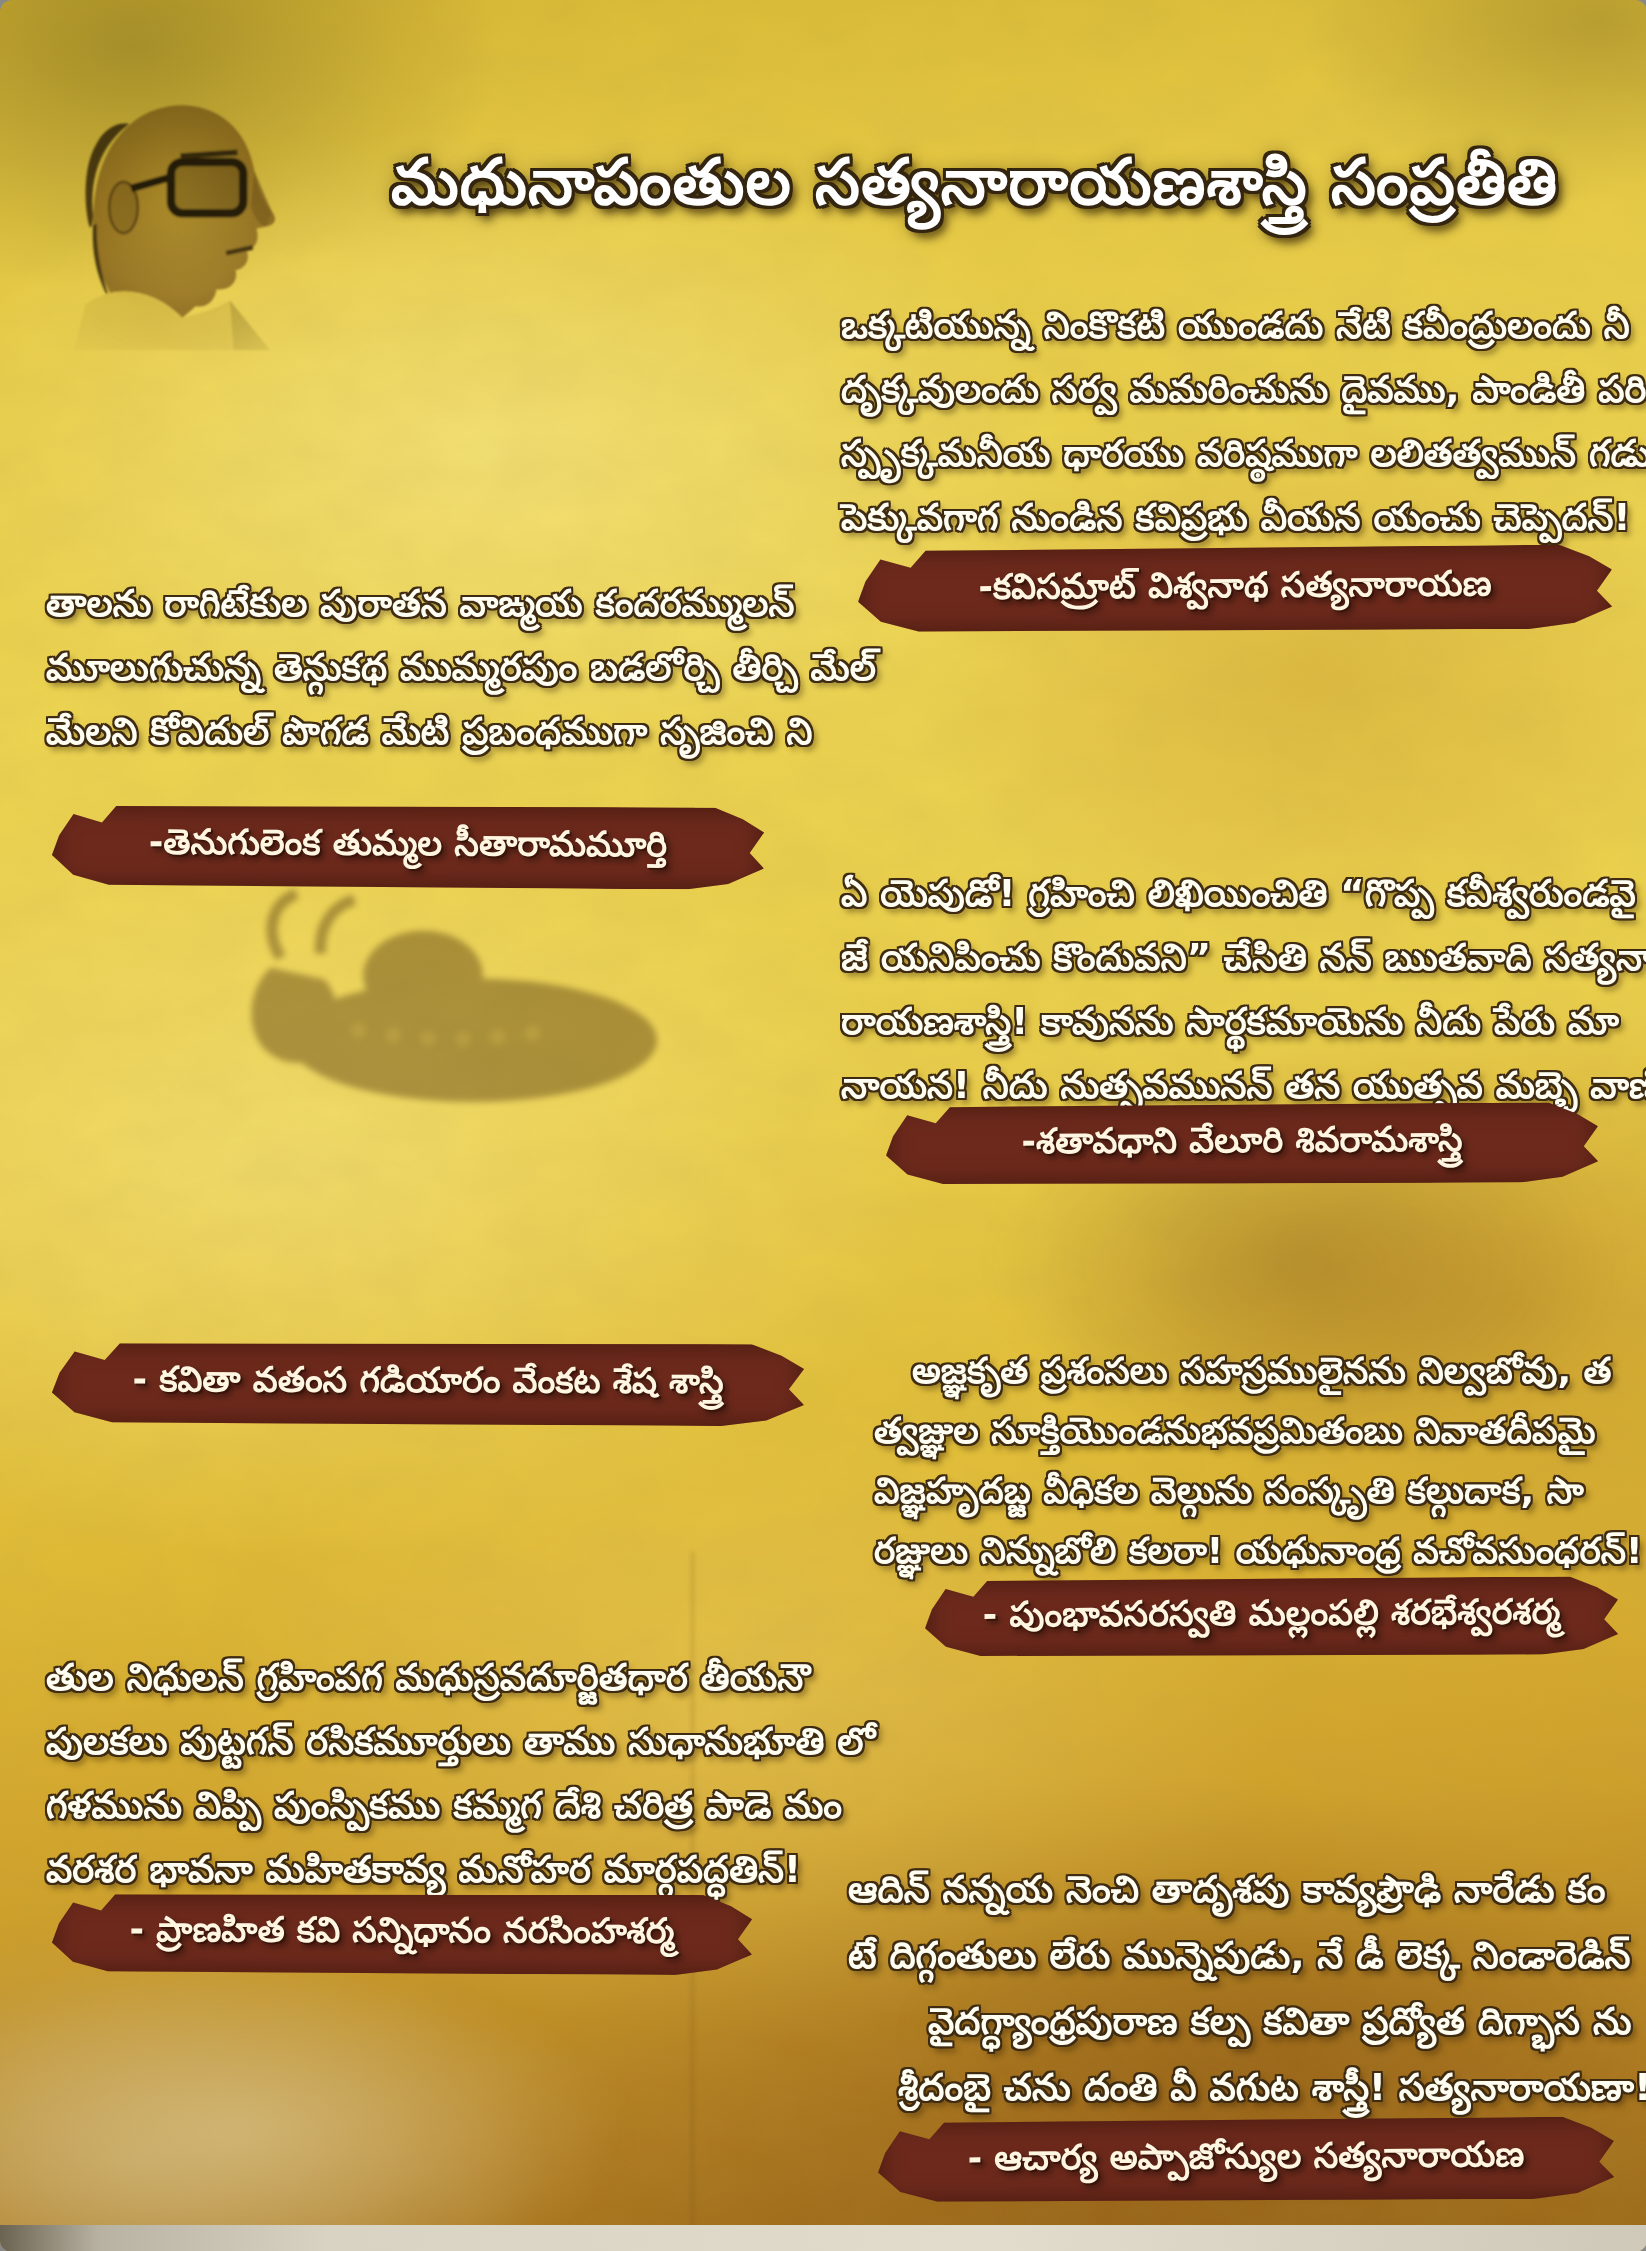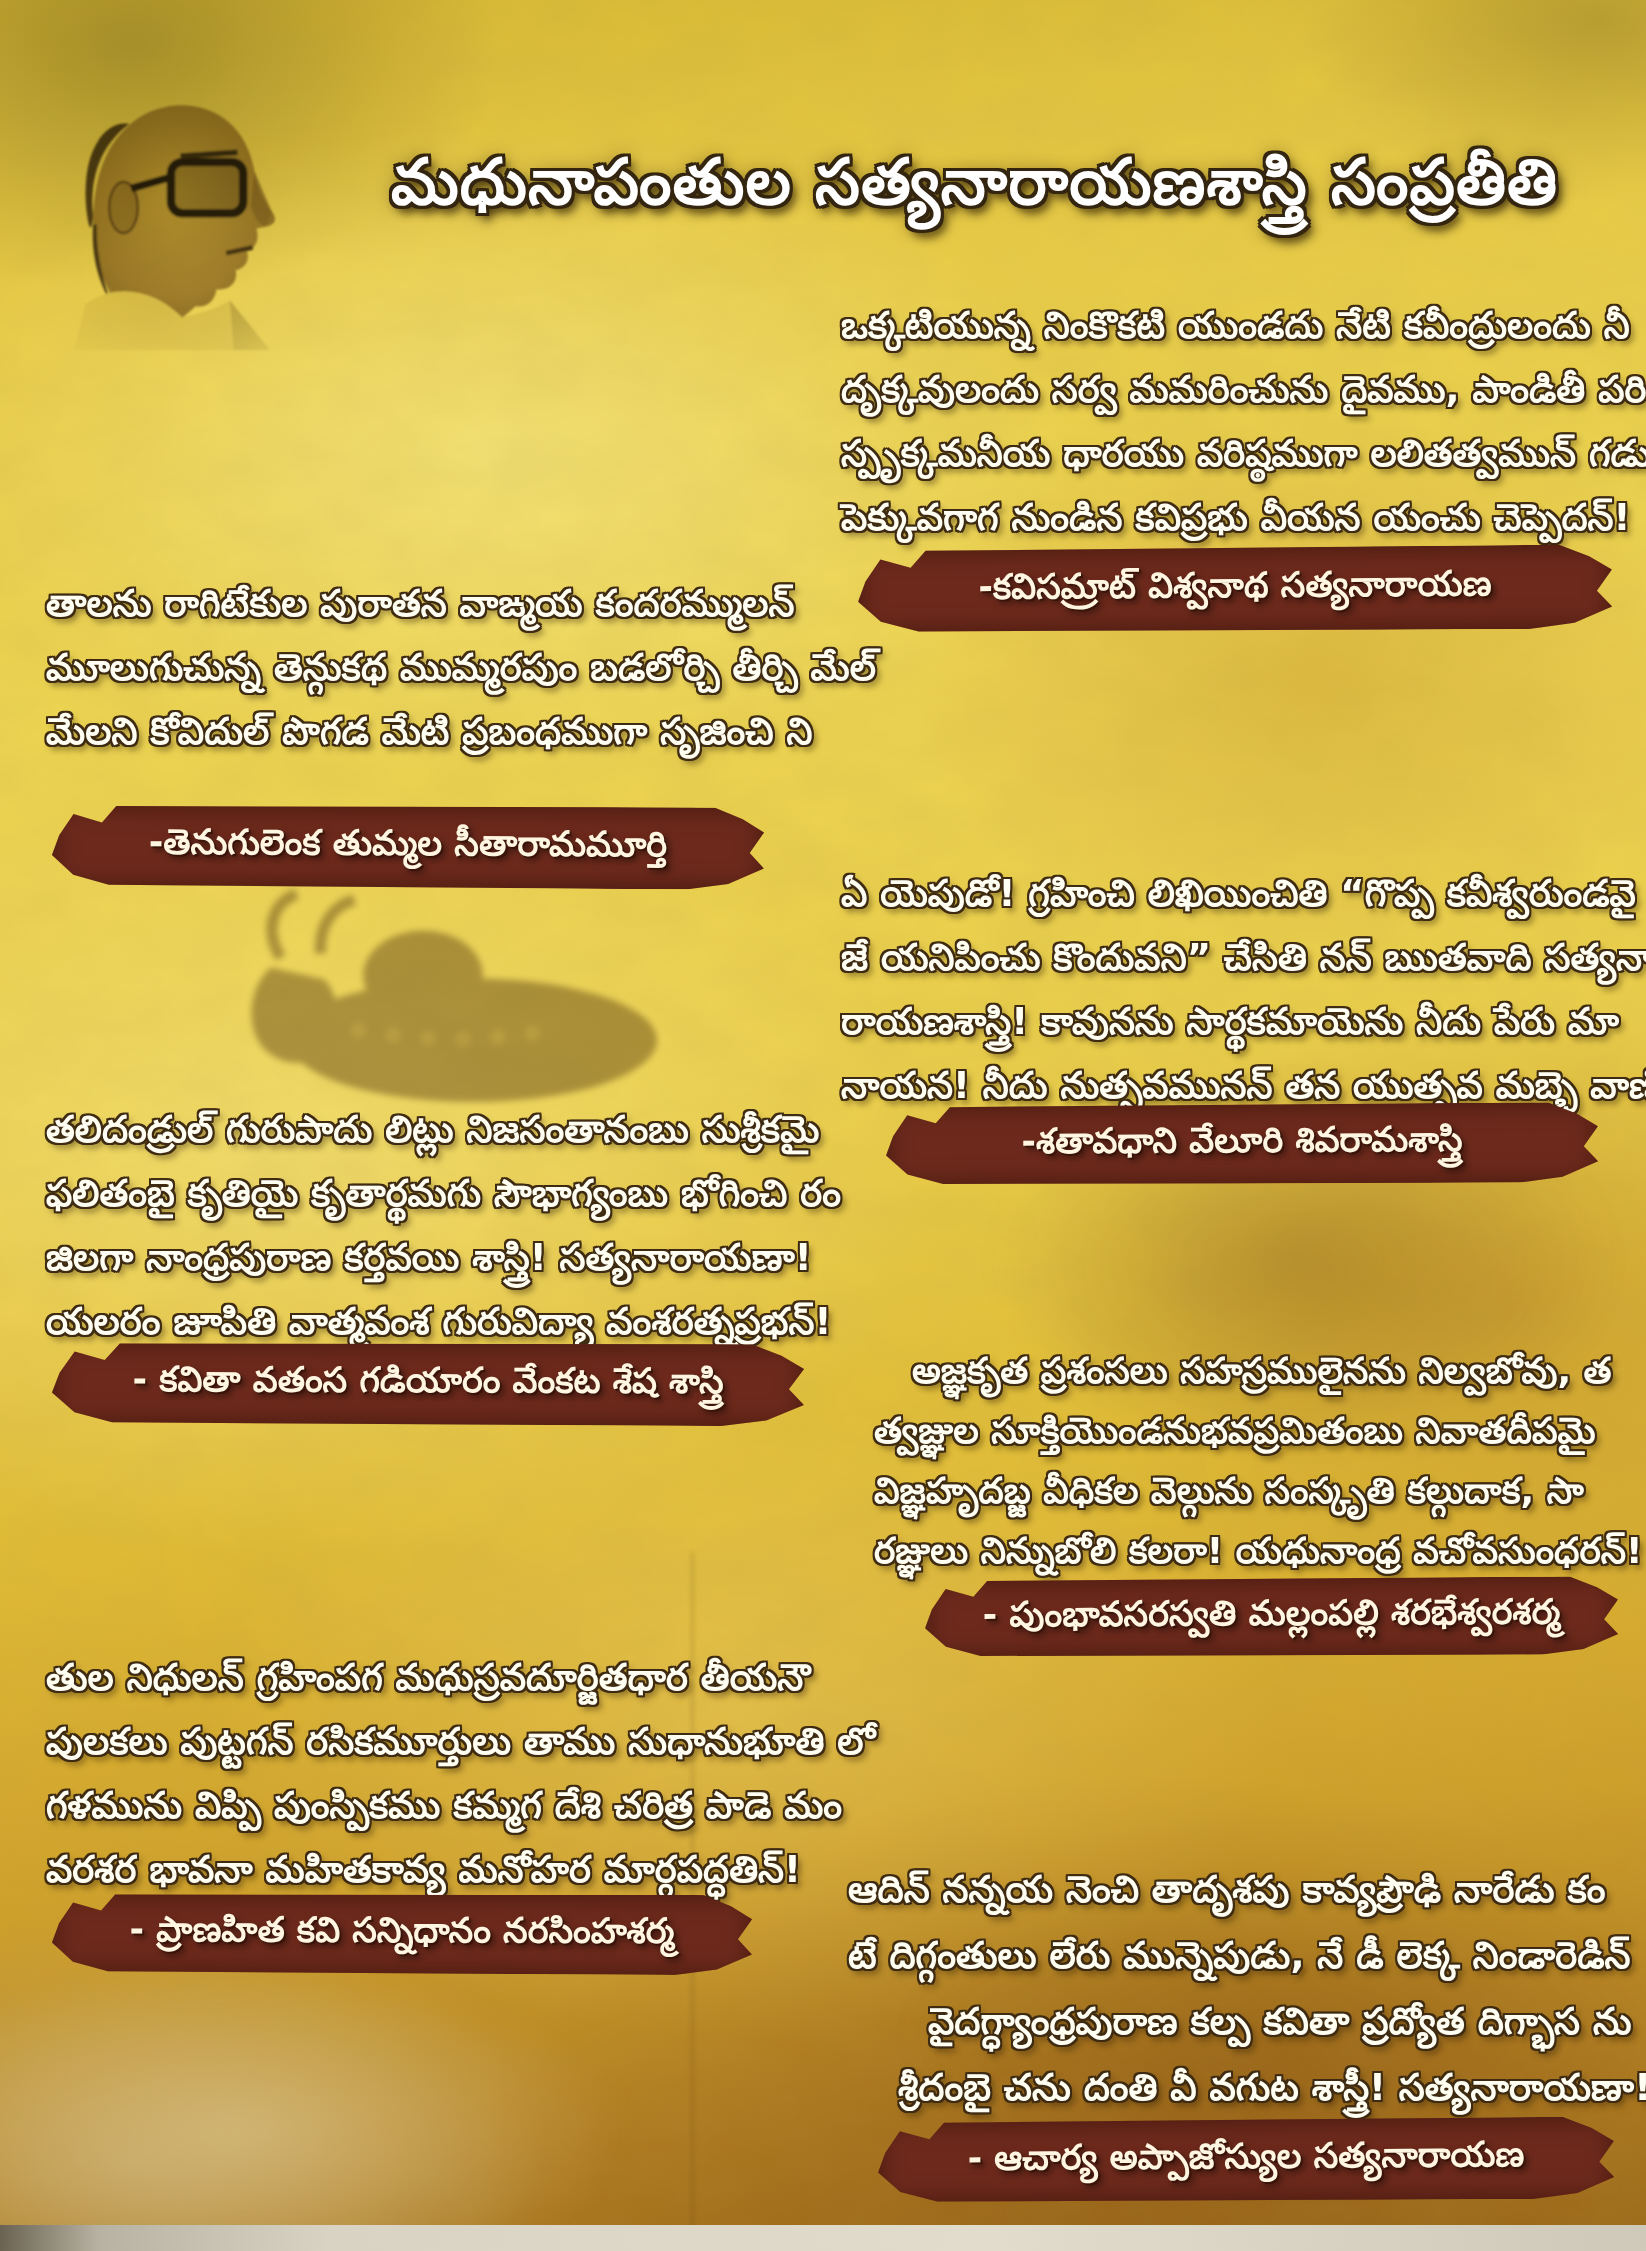--- a/index.html
+++ b/index.html
@@ -10,20 +10,21 @@
       radial-gradient(617px 418px at 8% 2%, rgba(70,60,8,0.38), transparent 60%),
       radial-gradient(498px 299px at 97% 1%, rgba(95,75,12,0.32), transparent 60%),
       radial-gradient(896px 498px at 30% 20%, rgba(255,244,160,0.50), transparent 65%),
       radial-gradient(697px 448px at 80% 30%, rgba(196,141,35,0.38), transparent 60%),
       radial-gradient(995px 597px at 18% 52%, rgba(255,240,150,0.45), transparent 65%),
       radial-gradient(796px 498px at 92% 58%, rgba(160,100,25,0.33), transparent 60%),
       radial-gradient(896px 547px at 45% 76%, rgba(250,225,120,0.35), transparent 60%),
       radial-gradient(1095px 647px at 70% 96%, rgba(130,75,15,0.45), transparent 60%),
       radial-gradient(697px 398px at 8% 96%, rgba(205,185,135,0.50), transparent 60%),
       linear-gradient(175deg,#d9b832 0%,#e9cc44 12%,#efd652 30%,#ecd04a 48%,#e2bc34 65%,#cf9f28 80%,#b07a1e 92%,#9a6716 100%);
+    border-radius: 12px;
   }
   .abs{position:absolute;}
   .noise-svg{position:absolute;left:0;top:0;z-index:1;pointer-events:none;}
   
   .patch{position:absolute;z-index:1;pointer-events:none;}
   #patch-temple{left:955px;top:1055px;width:697px;height:418px;
     background:radial-gradient(60% 60% at 50% 50%, rgba(105,60,15,0.30), transparent 75%);
     filter:blur(14px);}
   #patch-bottom-right{left:836px;top:1871px;width:816px;height:328px;
     background:radial-gradient(60% 60% at 55% 50%, rgba(120,70,15,0.25), transparent 78%);
@@ -172,26 +173,20 @@
   <div class="vblock" id="b2">
     <div class="vline">ఏ యెపుడో! గ్రహించి లిఖియించితి “గొప్ప కవీశ్వరుండవై</div>
     <div class="vline">జే యనిపించు కొందువని” చేసితి నన్ ఋతవాది సత్యనా</div>
     <div class="vline">రాయణశాస్త్రి! కావునను సార్థకమాయెను నీదు పేరు మా</div>
     <div class="vline">నాయన! నీదు నుత్సవమునన్ తన యుత్సవ మబ్బె వాణికిన్!</div>
   </div>
   <div class="banner" id="a2">
     <span class="banner-label">-శతావధాని వేలూరి శివరామశాస్త్రి</span>
   </div>
 
-  <div class="vblock" id="b3">
-    <div class="vline">తలిదండ్రుల్ గురుపాదు లిట్లు నిజసంతానంబు సుశ్రీకమై</div>
-    <div class="vline">ఫలితంబై కృతియై కృతార్థమగు సౌభాగ్యంబు భోగించి రం</div>
-    <div class="vline">జిలగా నాంధ్రపురాణ కర్తవయి శాస్త్రి! సత్యనారాయణా!</div>
-    <div class="vline">యలరం జూపితి వాత్మవంశ గురువిద్యా వంశరత్నప్రభన్!</div>
-  </div>
   <div class="banner" id="a3">
     <span class="banner-label">- కవితా వతంస గడియారం వేంకట శేష శాస్త్రి</span>
   </div>
 
   <div class="vblock" id="b4">
     <div class="vline i25">అజ్ఞకృత ప్రశంసలు సహస్రములైనను నిల్వబోవు, త</div>
     <div class="vline">త్వజ్ఞుల సూక్తియొండనుభవప్రమితంబు నివాతదీపమై</div>
     <div class="vline">విజ్ఞహృదబ్జ వీధికల వెల్గును సంస్కృతి కల్గుదాక, సా</div>
     <div class="vline">రజ్ఞులు నిన్నుబోలి కలరా! యధునాంధ్ర వచోవసుంధరన్!</div>
   </div>

